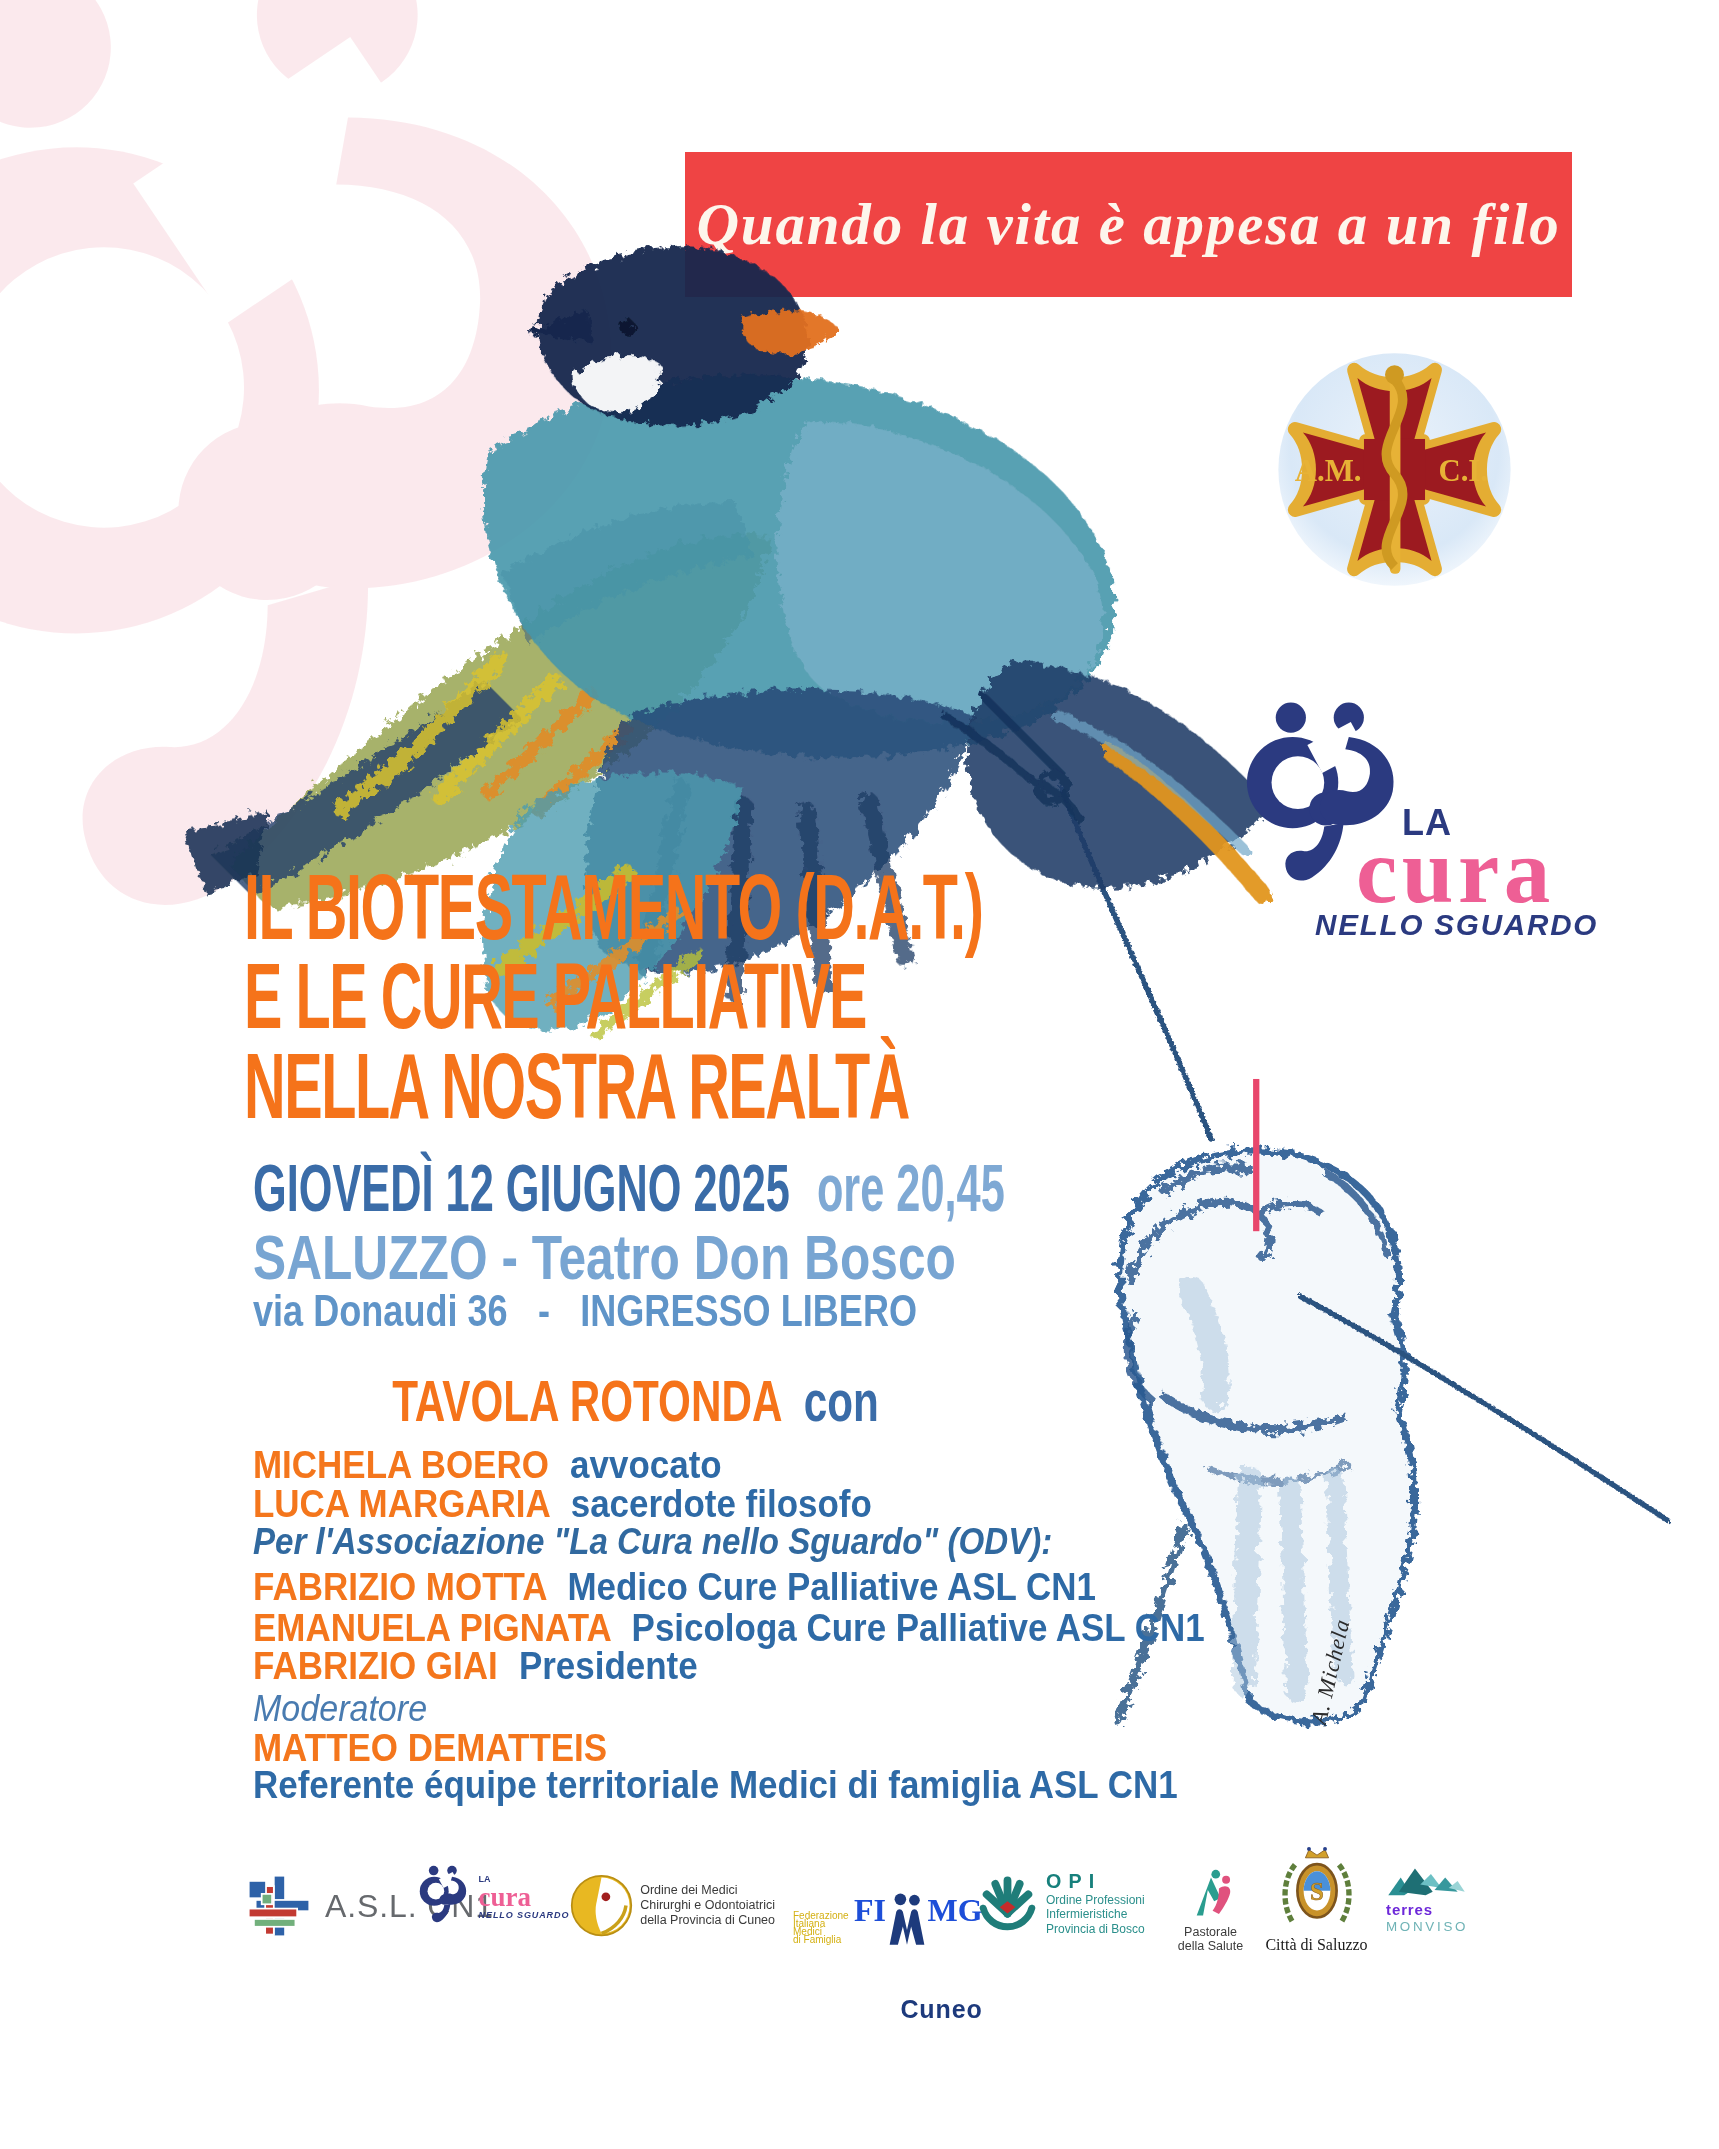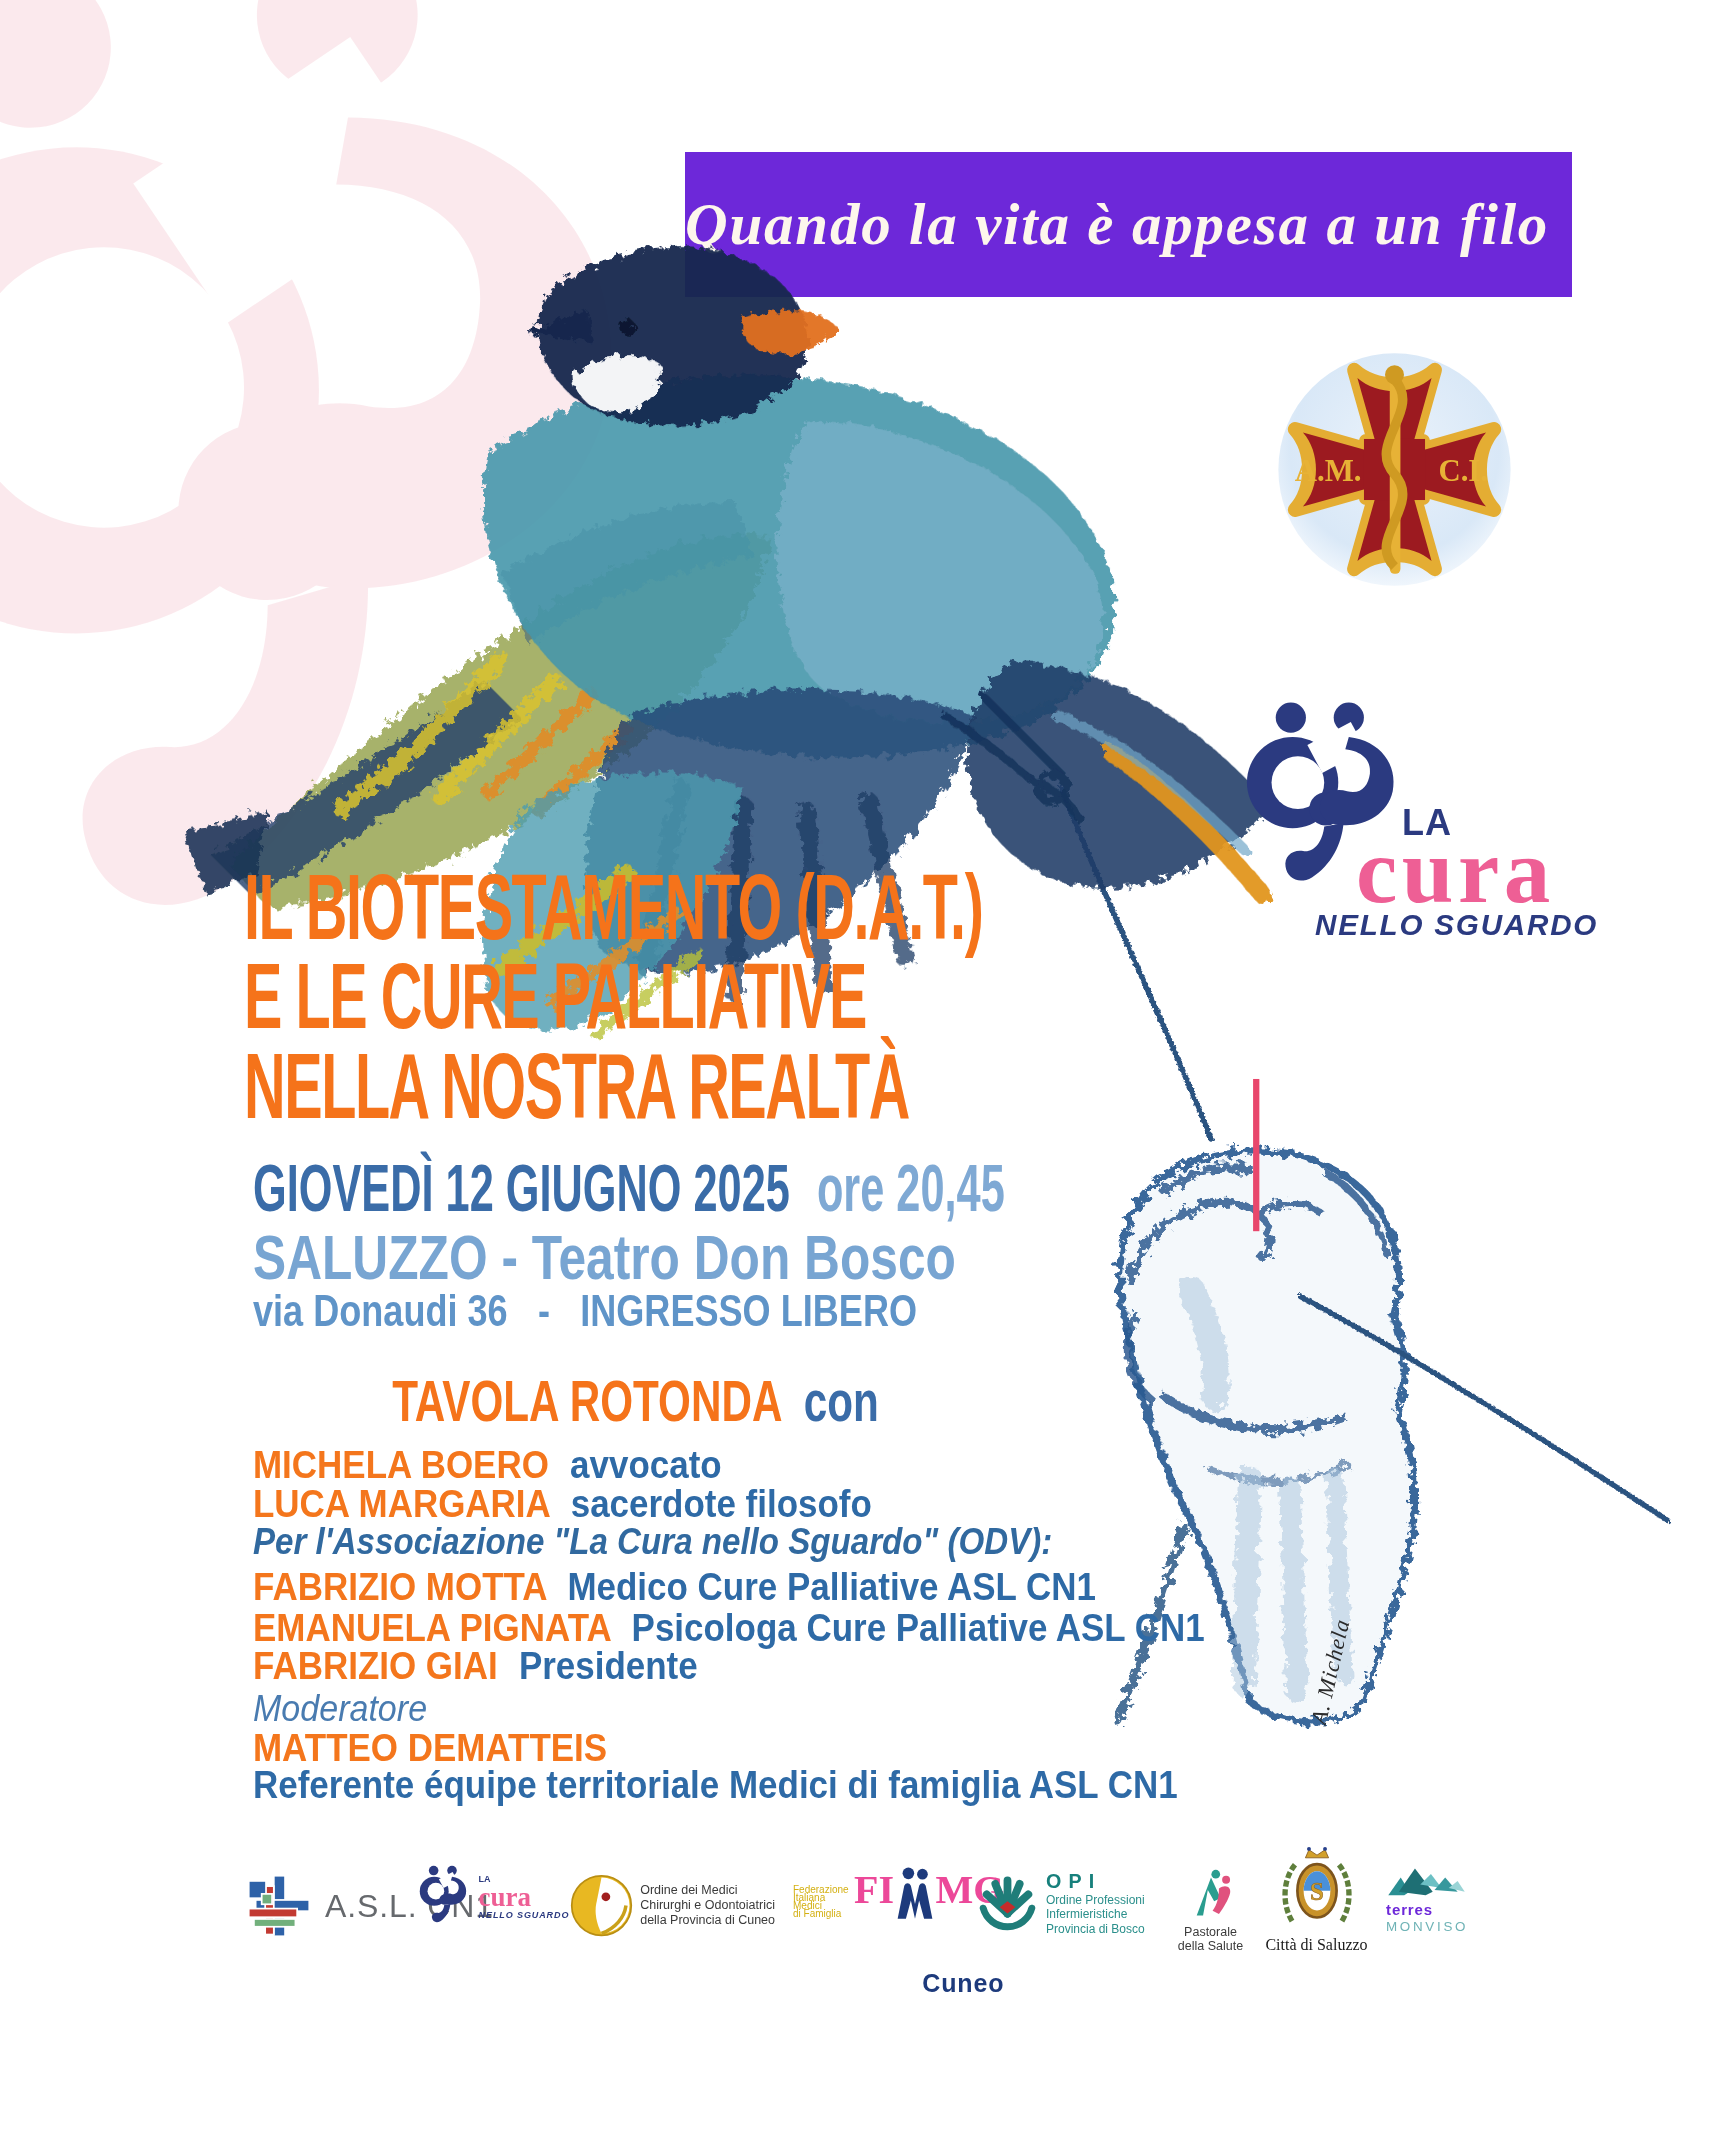--- a/index.html
+++ b/index.html
@@ -9,21 +9,21 @@
     font-family:"Liberation Sans",sans-serif;
   }
   .abs{position:absolute;}
 
   
   .watermark{position:absolute;left:-170px;top:-72px;width:940px;height:1075px;
     color:#f9dce2;opacity:.6;transform:rotate(-6deg);transform-origin:50% 50%;}
 
   
   .banner{position:absolute;left:685px;top:152px;width:887px;height:145px;
-    background:#6d28d9;display:flex;align-items:center;justify-content:flex-start;}
+    background:#ef4444;display:flex;align-items:center;justify-content:center;}
   .banner-text{font-family:cursive;font-style:italic;font-weight:bold;
     font-size:59px;color:#fdf6ec;letter-spacing:1.8px;white-space:nowrap;}
 
   
   .title-block{position:absolute;left:244px;top:862px;transform:scale(0.80,1.28);
     transform-origin:0 0;color:#f5731a;font-weight:bold;font-size:72px;
     line-height:70px;letter-spacing:-1.8px;white-space:nowrap;}
 
   
   .date1{position:absolute;left:253px;top:1148px;font-weight:bold;font-size:57px;
@@ -64,22 +64,22 @@
   .cura-name{position:absolute;left:1356px;top:826px;color:#ee5f95;
     font-family:"Liberation Serif",serif;font-weight:bold;font-size:93px;
     letter-spacing:4.5px;line-height:90px;}
   .cura-sub{position:absolute;left:1315px;top:908px;color:#2b3a80;font-weight:bold;
     font-style:italic;font-size:29.6px;letter-spacing:1.8px;white-space:nowrap;}
 
   
   .f-item{position:absolute;display:flex;align-items:center;gap:14px;}
   .asl-label{color:#66696d;font-size:32px;letter-spacing:0.9px;}
   .ordine-text{color:#3a3a3a;font-size:12.5px;line-height:15px;}
-  .fimmg-main{color:#ec4899;font-family:"Liberation Serif",serif;font-weight:bold;
-    font-size:40px;display:flex;align-items:flex-start;gap:1.8px;}
+  .fimmg-main{color:#1d4ed8;font-family:"Liberation Serif",serif;font-weight:bold;
+    font-size:32px;display:flex;align-items:flex-start;gap:1.8px;margin-top:26px;}
   .fimmg-small{color:#d4b012;font-size:10px;line-height:8px;font-weight:normal;}
   .fimmg-city{color:#1d3a7c;font-weight:bold;font-size:25px;letter-spacing:0.9px;margin-top:47px;}
   .opi-abbr{color:#17807c;font-weight:bold;font-size:19.7px;letter-spacing:7.2px;}
   .opi-text{color:#2a8f8b;font-size:12px;line-height:14.3px;}
   .past-text{color:#3c3c3c;font-size:12.5px;line-height:14.3px;text-align:center;font-weight:500;}
   .saluzzo-label{color:#1a1a1a;font-family:"Liberation Serif",serif;font-size:16px;}
   .terres-1{color:#6d28d9;font-weight:bold;font-size:15px;letter-spacing:0.9px;line-height:19.7px;}
   .terres-2{color:#6fb3b6;font-size:13.4px;letter-spacing:2.7px;line-height:14.3px;}
   .small-cura-col{display:flex;flex-direction:column;align-items:flex-start;line-height:1;}
   .sc-la{color:#2b3a80;font-weight:bold;font-size:9px;}

